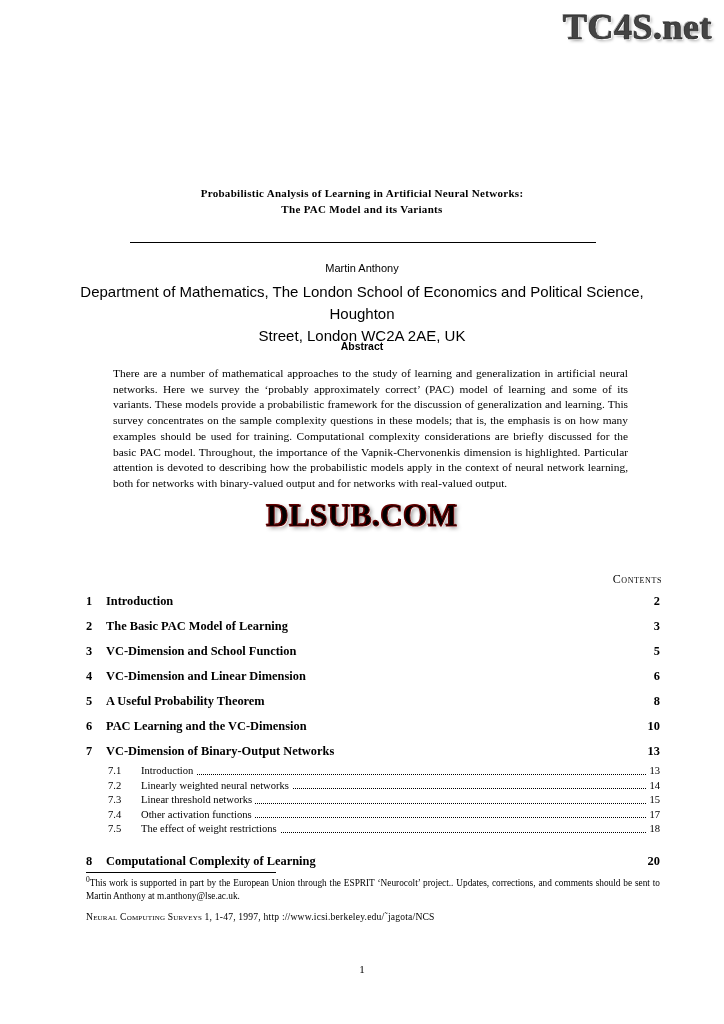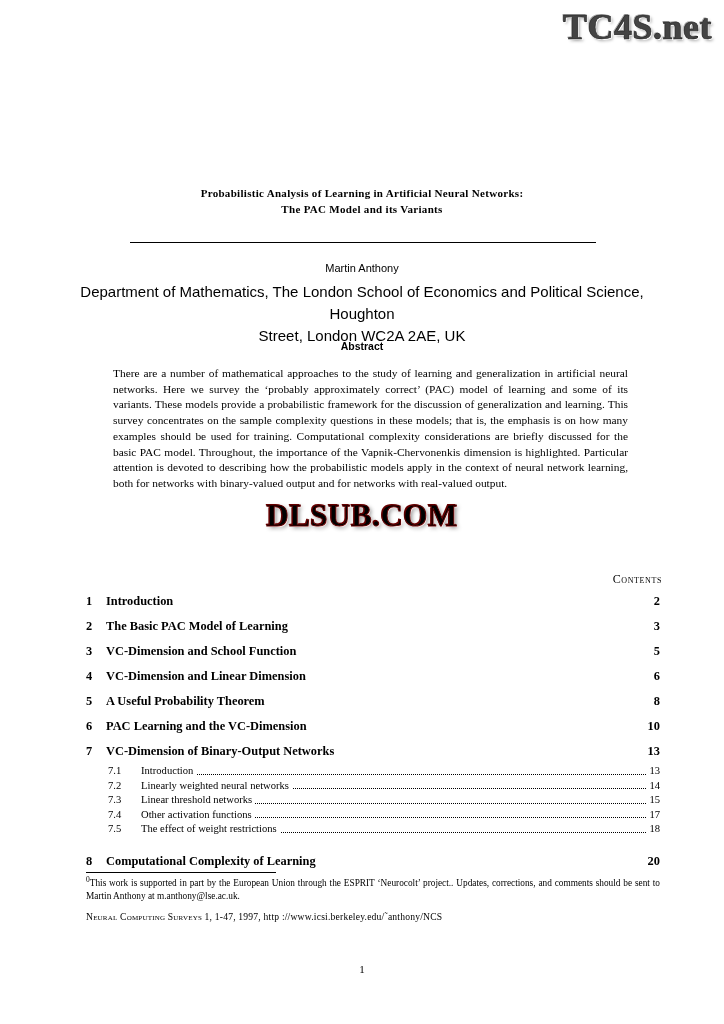--- a/index.html
+++ b/index.html
@@ -370,19 +370,19 @@
 
   </div>
 
   <div class="footnote-rule"></div>
   <div class="footnote">
     <sup>0</sup><span>This work is supported in part by the European Union through the ESPRIT ‘Neurocolt’ project.. Updates, corrections, and comments should be sent to Martin Anthony at m.anthony@lse.ac.uk.</span>
   </div>
 
   <div class="journal-line">
     <span>Neural Computing Surveys 1, 1-47, 1997,</span>
-    <span class="nocaps">http ://www.icsi.berkeley.edu/˜anthony/NCS</span>
+    <span class="nocaps">http ://www.icsi.berkeley.edu/˜jagota/NCS</span>
   </div>
 
   <div class="page-number">1</div>
 
 
 </div>
 
 </body></html>

